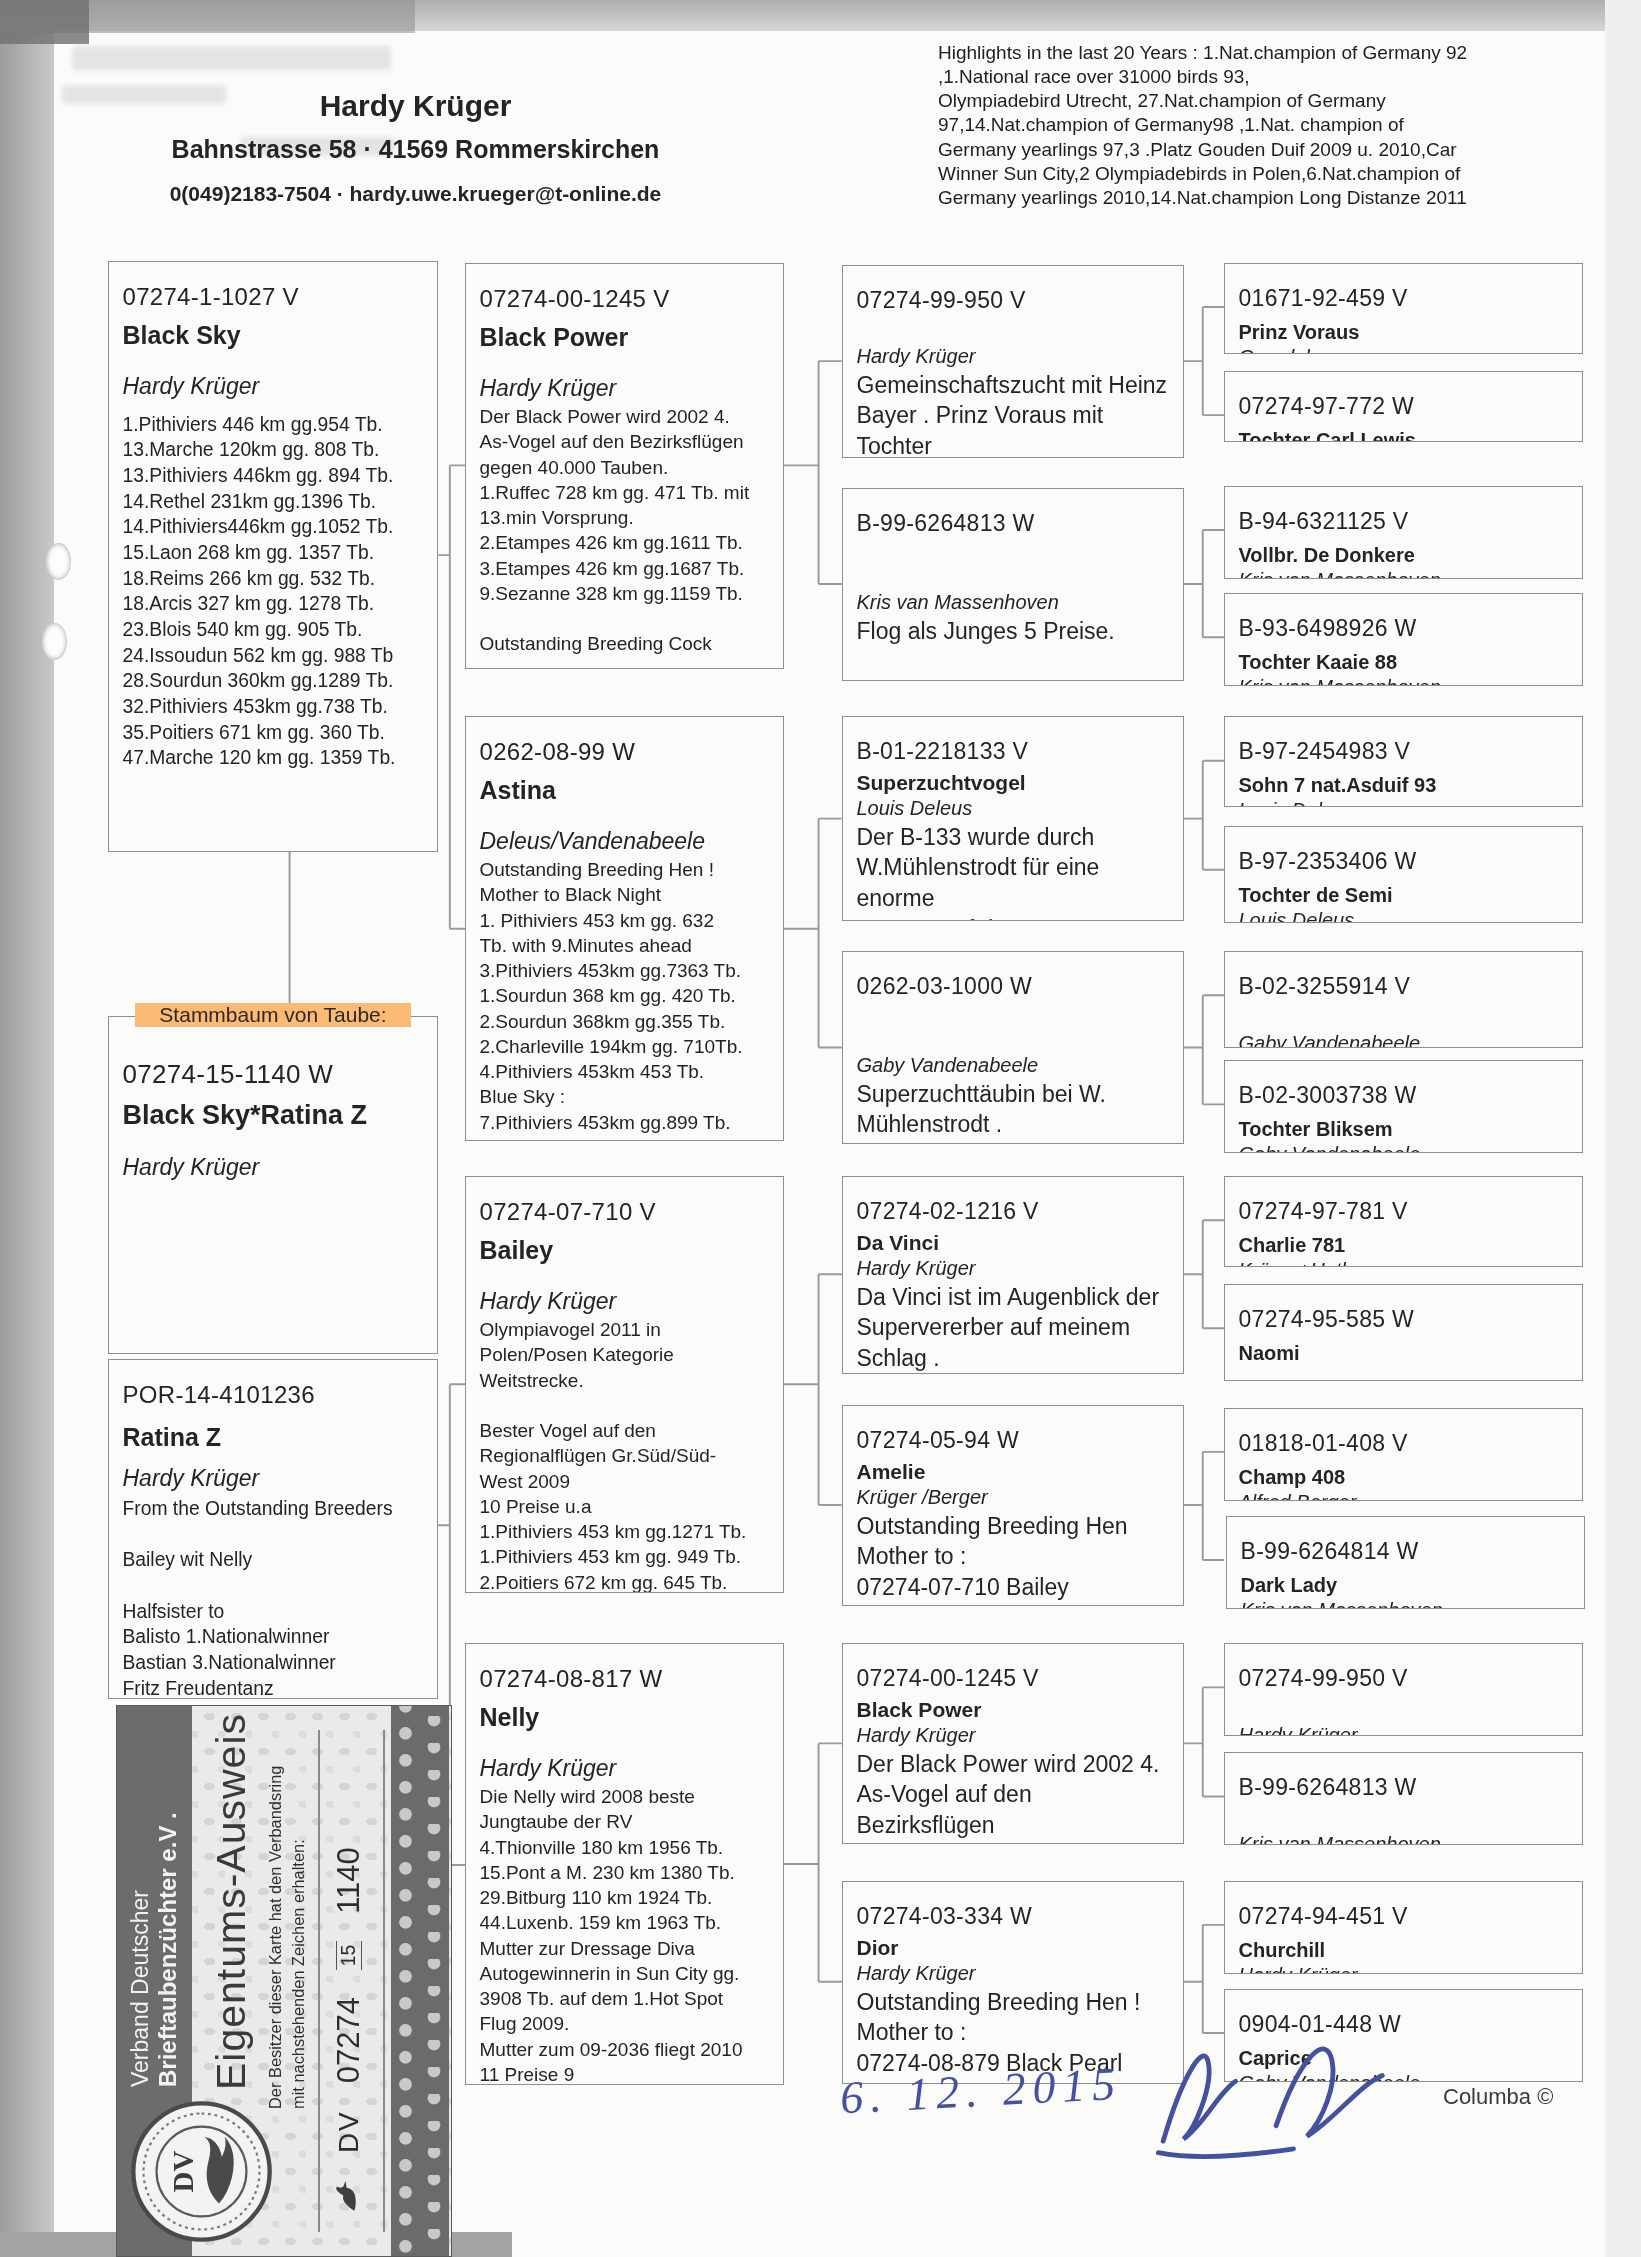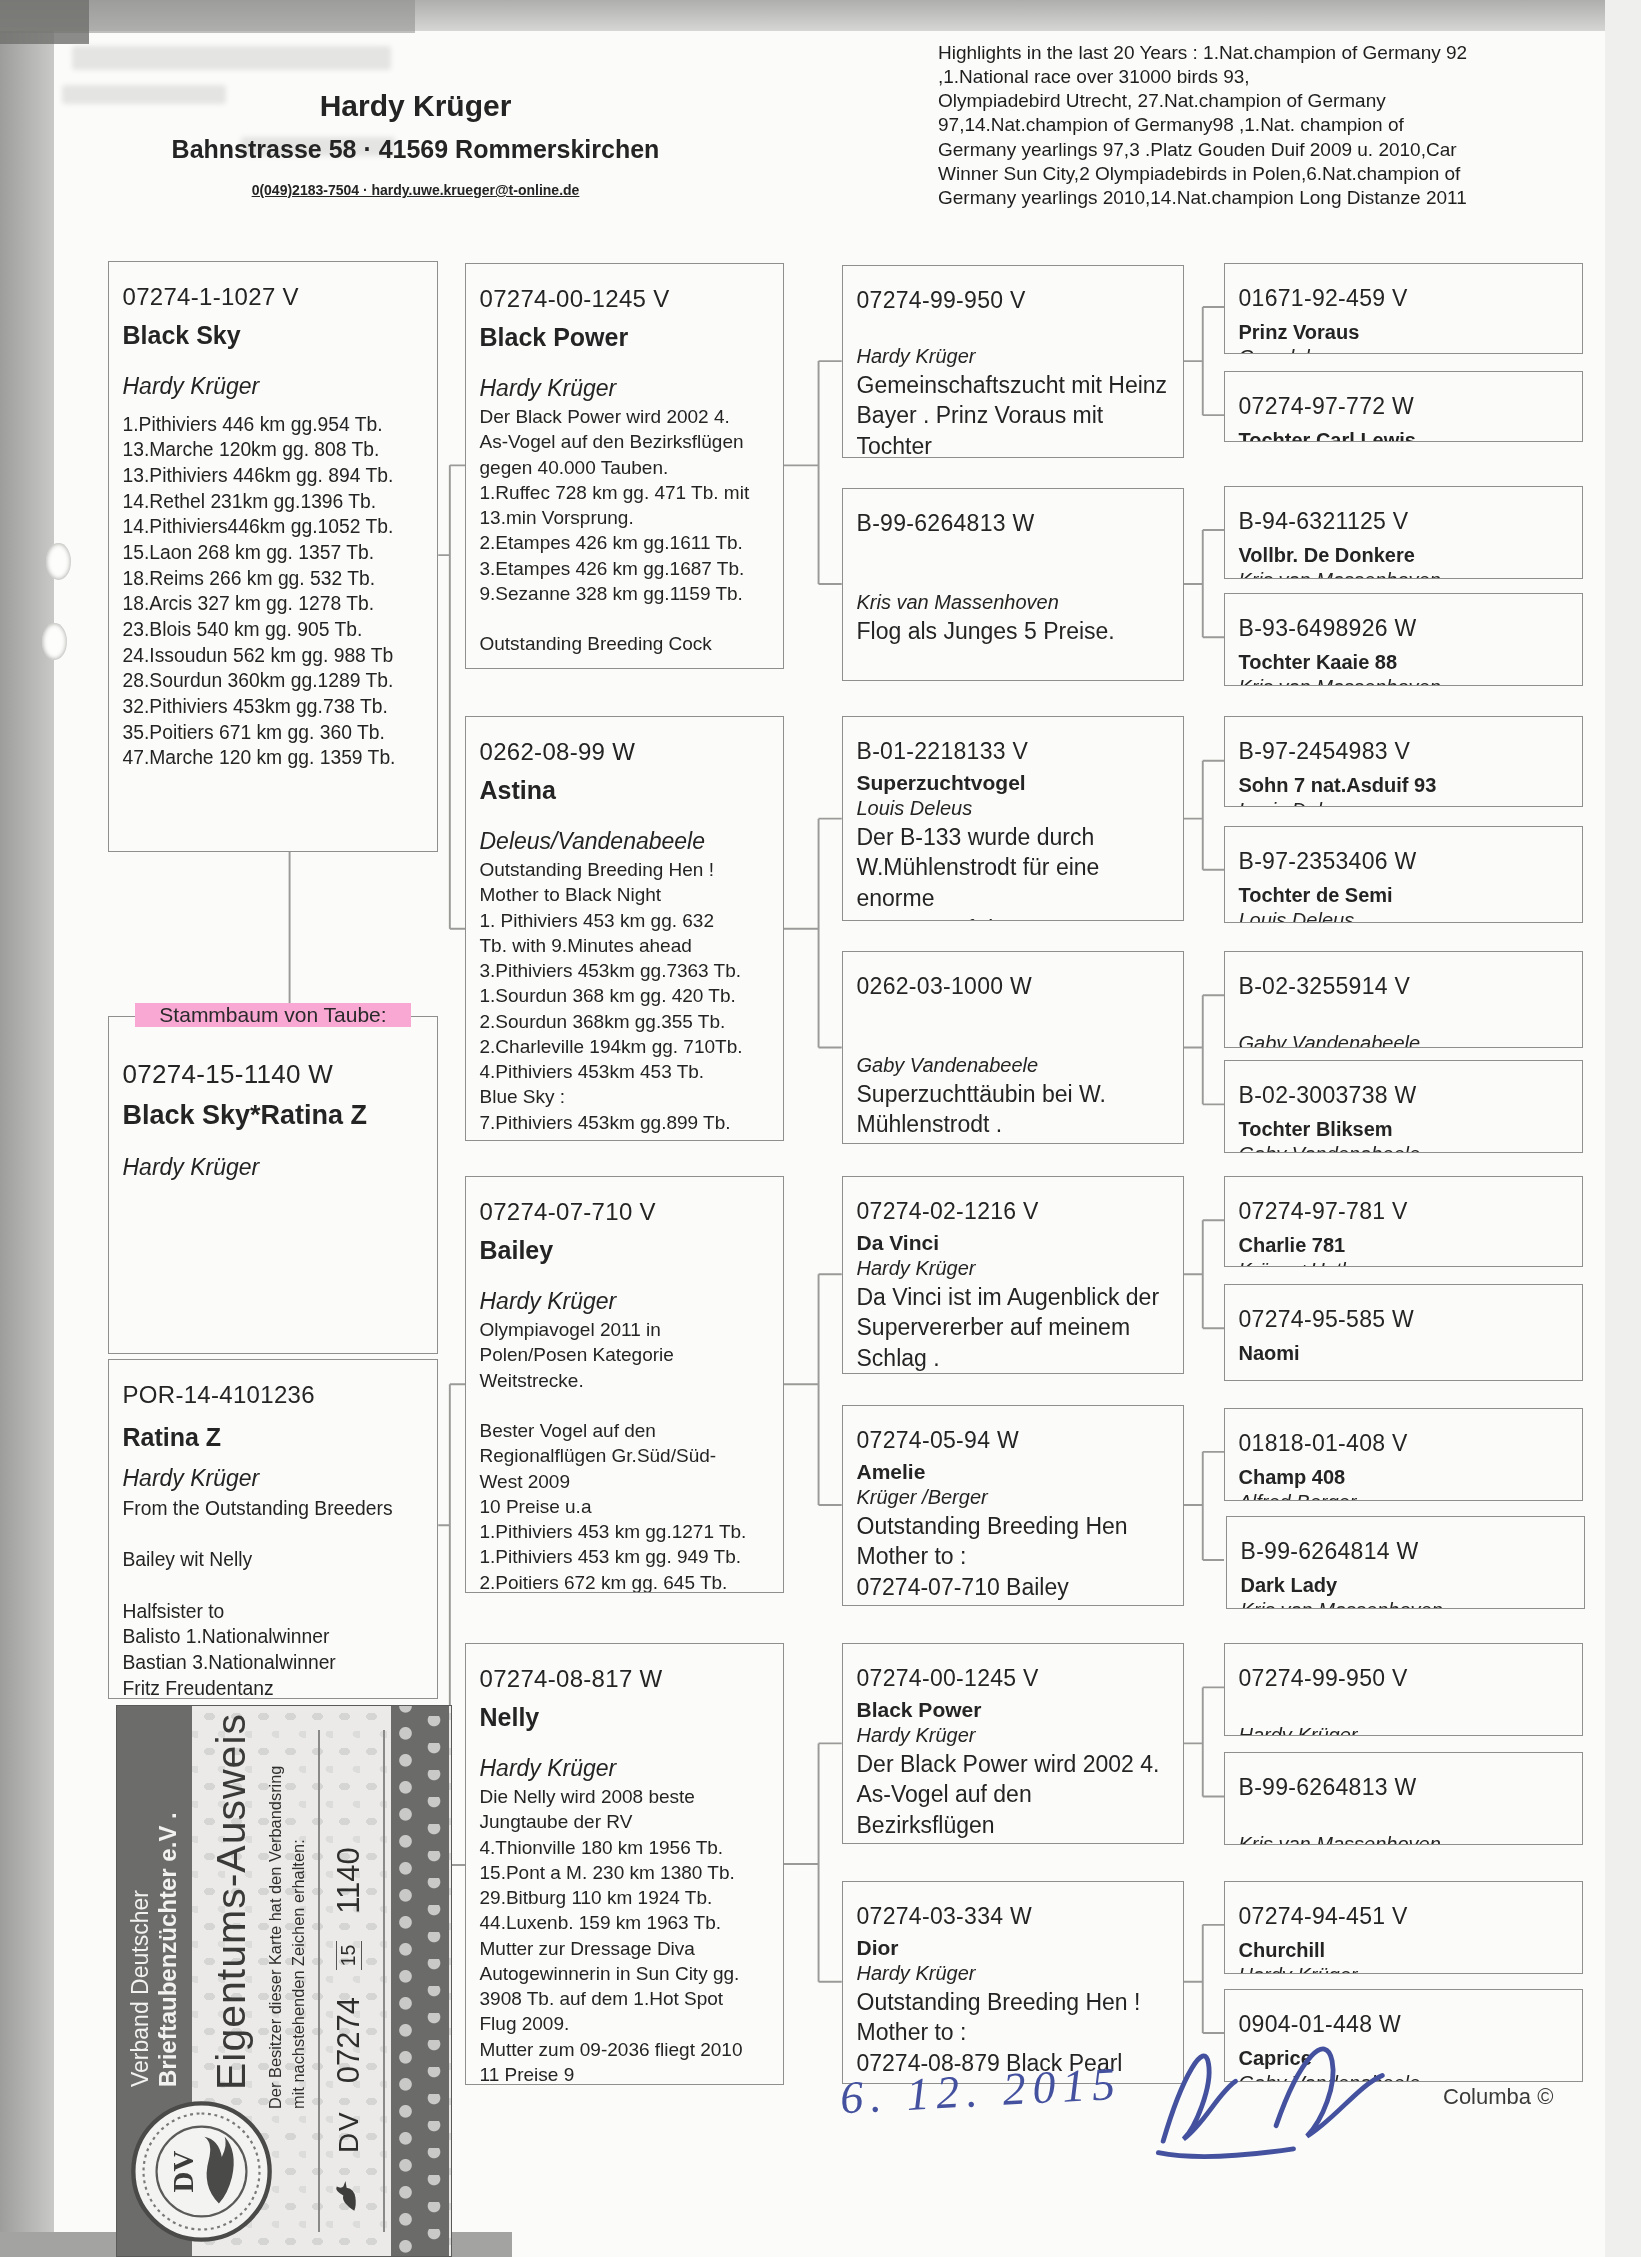--- a/index.html
+++ b/index.html
@@ -11,39 +11,39 @@
   .edge-top-dark{position:absolute;left:0;top:0;width:415px;height:33px;background:#8e8e8c;opacity:.55;}
   .corner-blob{position:absolute;left:0;top:0;width:89px;height:44px;background:#6f6f6d;opacity:.8;}
   .edge-bottom{position:absolute;left:0;top:2232px;width:512px;height:25px;background:#a3a3a1;}
   .edge-right{position:absolute;left:1605px;top:0;width:37px;height:2257px;background:#efefed;}
   .ghost{position:absolute;background:#c2c2c0;opacity:.4;filter:blur(2.9px);border-radius:2.9px;}
   .hole{position:absolute;width:25px;height:37px;border-radius:50%;background:#fdfdfb;box-shadow:inset 0 0 4.8px #9a9a98;}
   
   .hdr{position:absolute;left:126px;width:579px;text-align:center;font-weight:bold;}
   .hdr-name{top:89px;font-size:30px;}
   .hdr-addr{top:135px;font-size:25px;}
-  .hdr-contact{top:182px;font-size:14px;text-decoration:underline;}
+  .hdr-contact{top:182px;font-size:21px;}
   .highlights{position:absolute;left:938px;top:41px;width:642px;font-size:19px;line-height:1.27;
               white-space:pre-line;color:#1e1e1e;}
   
   .box{position:absolute;background:#fbfbf9;border:1px solid #8f8f8d;box-sizing:border-box;
        padding:15.4px 13.5px;overflow:hidden;}
   .ring{font-size:24px;margin-top:5.8px;letter-spacing:0.3px;}
   .name{font-weight:bold;font-size:25px;margin-top:10px;min-height:25px;}
   .breeder{font-style:italic;font-size:23px;margin-top:23px;min-height:23px;}
   .bodytext{font-size:19.3px;line-height:1.33;margin-top:7.7px;white-space:pre-line;}
   .c2 .bodytext{font-size:19px;margin-top:1.9px;}
   .c3 .ring{font-size:23px;}
   .c3 .name{font-size:21px;margin-top:5.8px;min-height:23px;}
   .c3 .breeder{font-size:20px;margin-top:1.9px;min-height:21px;}
   .c3 .bodytext{font-size:23px;margin-top:1.9px;}
   .c4 .ring{font-size:23px;}
   .c4 .name{font-size:20px;margin-top:8.7px;min-height:21px;}
   .c4 .breeder{font-size:20px;margin-top:1.9px;min-height:21px;}
-  .subject-label{position:absolute;top:-14.5px;left:8%;width:84%;background:#f9a8d4;text-align:center;
+  .subject-label{position:absolute;top:-14.5px;left:8%;width:84%;background:#fdba74;text-align:center;
                  font-size:21px;color:#2a2a2a;}
   svg.connectors{position:absolute;left:0;top:0;}
   
   .cert-wrap{position:absolute;left:116px;top:1705px;width:336px;height:552px;}
   .cert-inner{position:absolute;left:50%;top:50%;width:552px;height:336px;
     transform:translate(-50%,-50%) rotate(-90deg);border:1.9px solid #5a5a58;box-sizing:border-box;
     background-color:#eceae8;
     background-image:radial-gradient(ellipse 6.8px 9.7px at 14.5px 11.6px,#d5d5d3 55%,transparent 58%),
                      radial-gradient(ellipse 6.8px 9.7px at 32px 25px,#dcdcda 55%,transparent 58%);
     background-size:35px 27px;}

